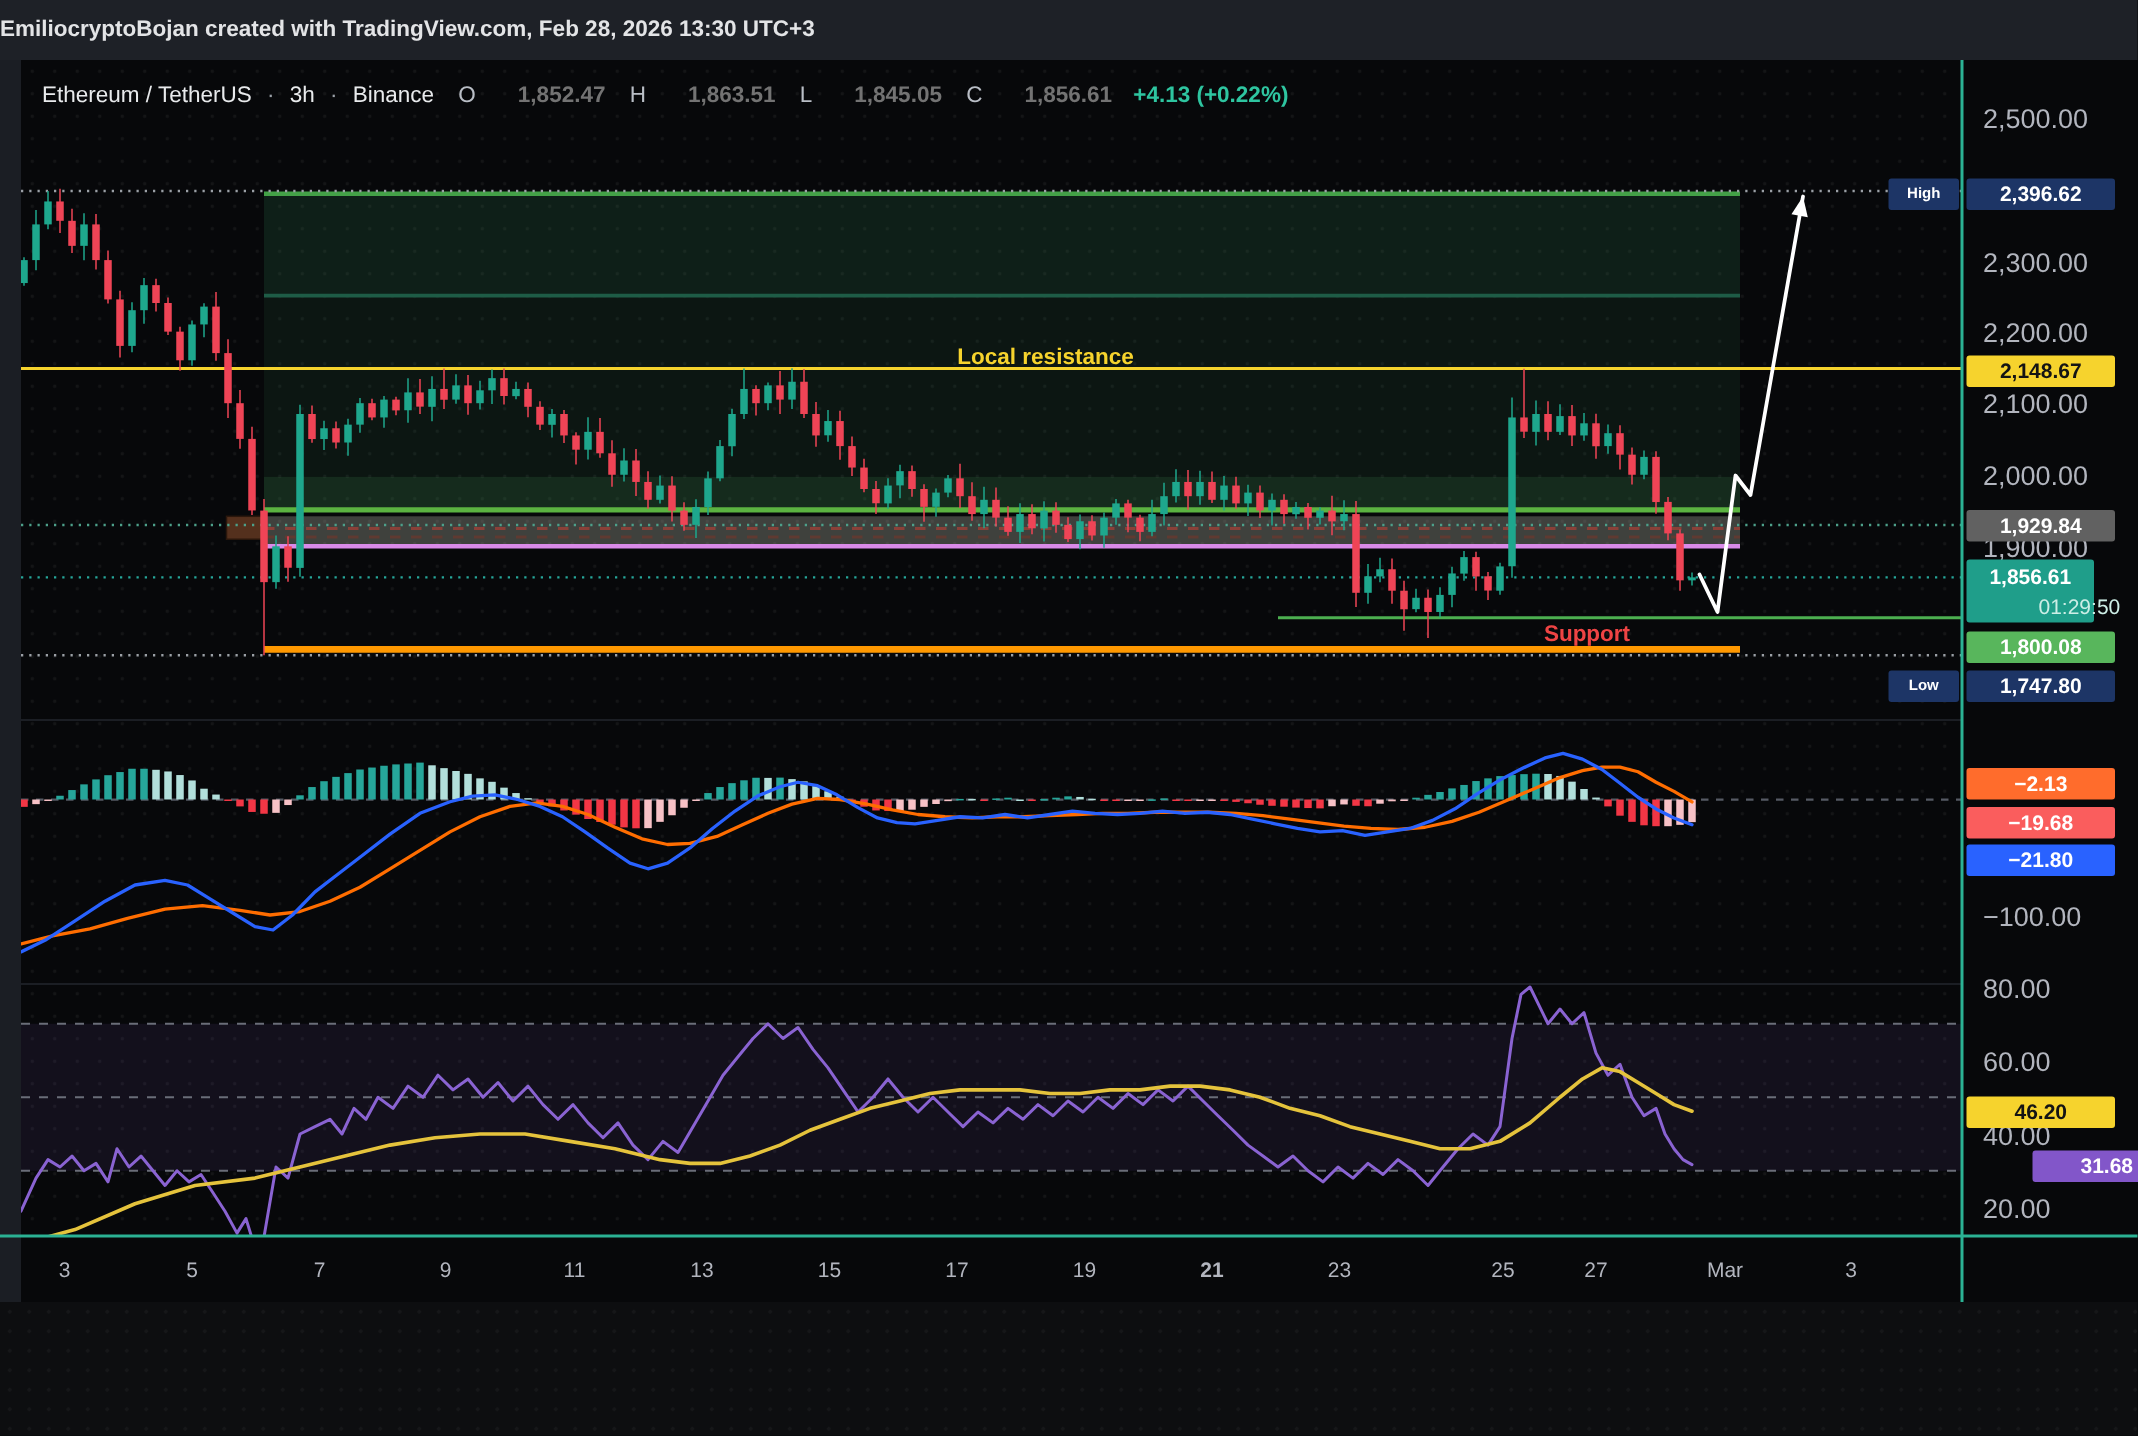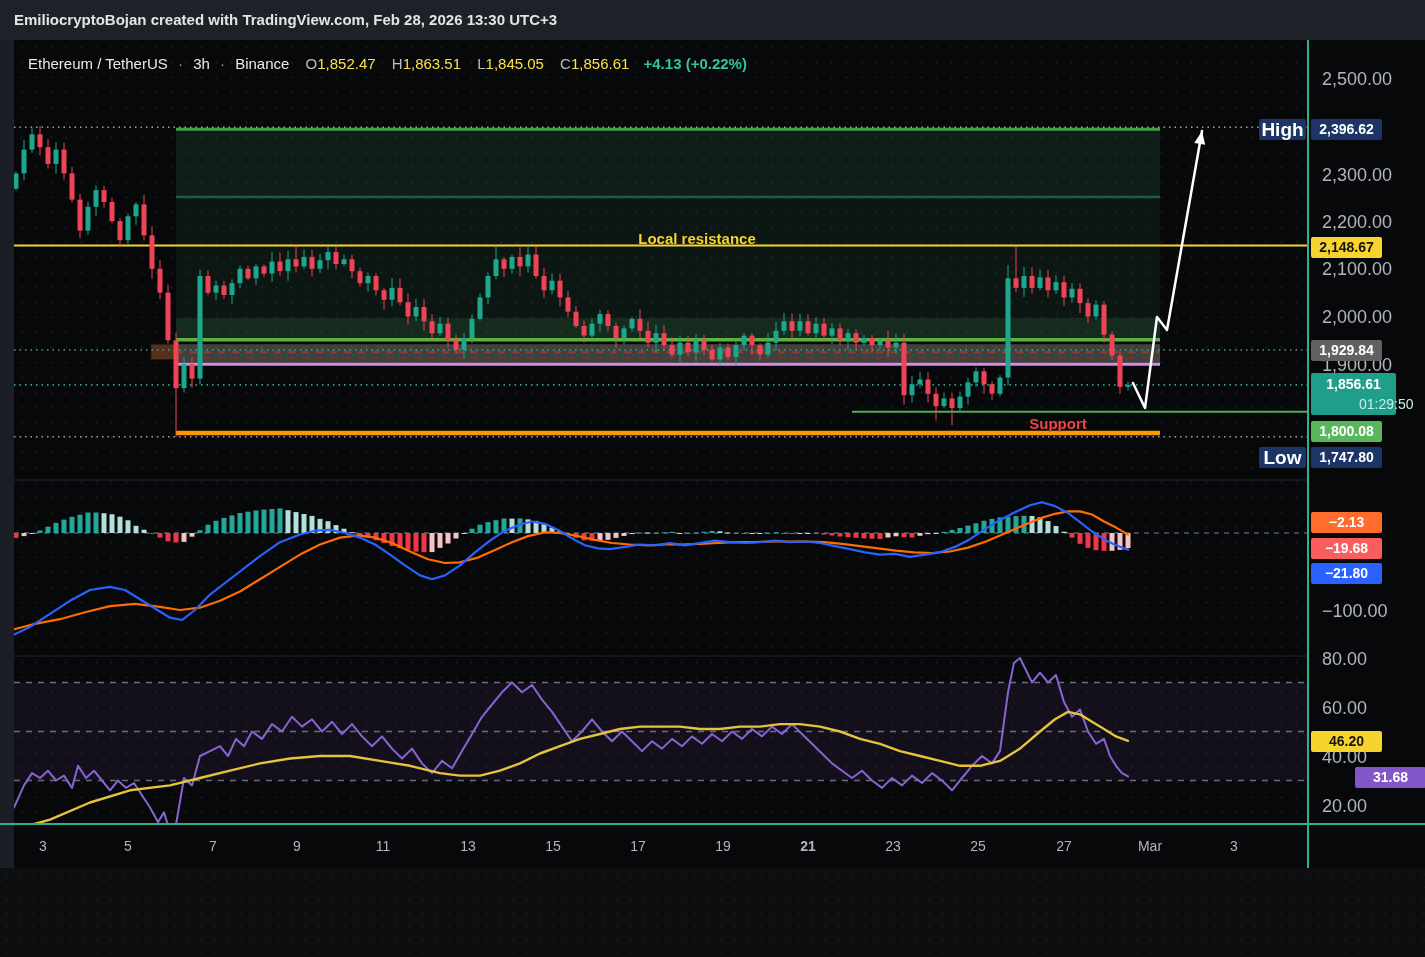--- a/index.html
+++ b/index.html
@@ -1,40 +1,40 @@
 <!DOCTYPE html>
 <html><head>
 <meta charset="utf-8">
 <style>
   html,body{margin:0;padding:0;background:#07080a;width:1425px;height:957px;overflow:hidden;
     font-family:"Liberation Sans","DejaVu Sans",sans-serif;}
   #stage{position:absolute;left:0;top:0;width:1425px;height:957px;background:#07080a;}
   .abs{position:absolute;}
   #topbar{left:0;top:0;width:1425px;height:40px;background:#1e2127;color:#e3e4e6;
     font-size:15px;font-weight:bold;line-height:40px;}
-  #topbar span{margin-left:14px;text-align:center;}
+  #topbar span{text-align:center;}
   #leftgutter{left:0;top:40px;width:14px;height:828px;background:#1b1e24;}
   #chartdots{left:14px;top:40px;width:1294px;height:784px;
     background-image:radial-gradient(rgba(255,255,255,0.05) 1px,transparent 1.4px);
     background-size:15px 15px;}
   #chart-svg{left:14px;top:40px;}
   #legend{left:28px;top:55px;font-size:15px;color:#e8eaec;z-index:6;white-space:nowrap;}
   #legend .sep{color:#9aa0a8;margin:0 6px;}
   #legend .k{color:#b9bec6;margin-left:12px;}
-  #legend .v{color:#fde047;font-weight:normal;}
+  #legend .v{color:#737373;font-weight:bold;padding-left:28px;}
   #legend .chg{color:#2ec5a0;font-weight:bold;margin-left:10px;}
   .annot{z-index:6;font-weight:bold;font-size:15px;transform:translate(-50%,-50%);}
   #vaxis-line{left:1307px;top:40px;width:2px;height:828px;background:#2bb294;z-index:4;}
   #taxis-line{left:0;top:823px;width:1425px;height:2px;background:#2bb294;z-index:4;}
   .axis-tick{position:absolute;left:1322px;color:#b2b5be;font-size:18px;z-index:3;}
   .time-tick{position:absolute;color:#b2b5be;font-size:14px;width:60px;text-align:center;z-index:3;}
-  .badge{position:absolute;left:1311px;width:71px;height:21px;line-height:21px;text-align:center;
+  .badge{position:absolute;left:1311px;width:99px;height:21px;line-height:21px;text-align:center;
     font-size:14px;font-weight:bold;border-radius:2px;z-index:5;}
   .sidebadge{position:absolute;width:47px;height:21px;line-height:21px;text-align:center;left:1259px;
-    font-size:19px;font-weight:bold;border-radius:2px;z-index:5;color:#fff;}
+    font-size:10px;font-weight:bold;border-radius:2px;z-index:5;color:#fff;}
   .curbadge{position:absolute;left:1311px;width:85px;height:42px;border-radius:2px;z-index:5;
     text-align:center;font-size:14px;font-weight:bold;}
   .curbadge .cd{font-weight:normal;color:#cdeee6;margin-left:48px;}
   #footer{left:0;top:868px;width:1425px;height:89px;background:#0d0e10;
     background-image:radial-gradient(rgba(255,255,255,0.04) 1px,transparent 1.4px);
     background-size:13px 13px;}
 </style>
 </head>
 <body>
 
@@ -566,21 +566,21 @@
       <span class="time-tick" style="left: 98px; top: 838px;">5</span>
       <span class="time-tick" style="left: 183px; top: 838px;">7</span>
       <span class="time-tick" style="left: 267px; top: 838px;">9</span>
       <span class="time-tick" style="left: 353px; top: 838px;">11</span>
       <span class="time-tick" style="left: 438px; top: 838px;">13</span>
       <span class="time-tick" style="left: 523px; top: 838px;">15</span>
       <span class="time-tick" style="left: 608px; top: 838px;">17</span>
       <span class="time-tick" style="left: 693px; top: 838px;">19</span>
       <span class="time-tick" style="left: 778px; top: 838px; font-weight: bold;">21</span>
       <span class="time-tick" style="left: 863px; top: 838px;">23</span>
-      <span class="time-tick" style="left: 948px; top: 838px;">25</span>
+      <span class="time-tick" style="left: 972px; top: 838px;">25</span>
       <span class="time-tick" style="left: 1034px; top: 838px;">27</span>
       <span class="time-tick" style="left: 1120px; top: 838px;">Mar</span>
       <span class="time-tick" style="left: 1204px; top: 838px;">3</span>
     </div>
 
   <div id="footer" class="abs">
     
     
   </div>
 

